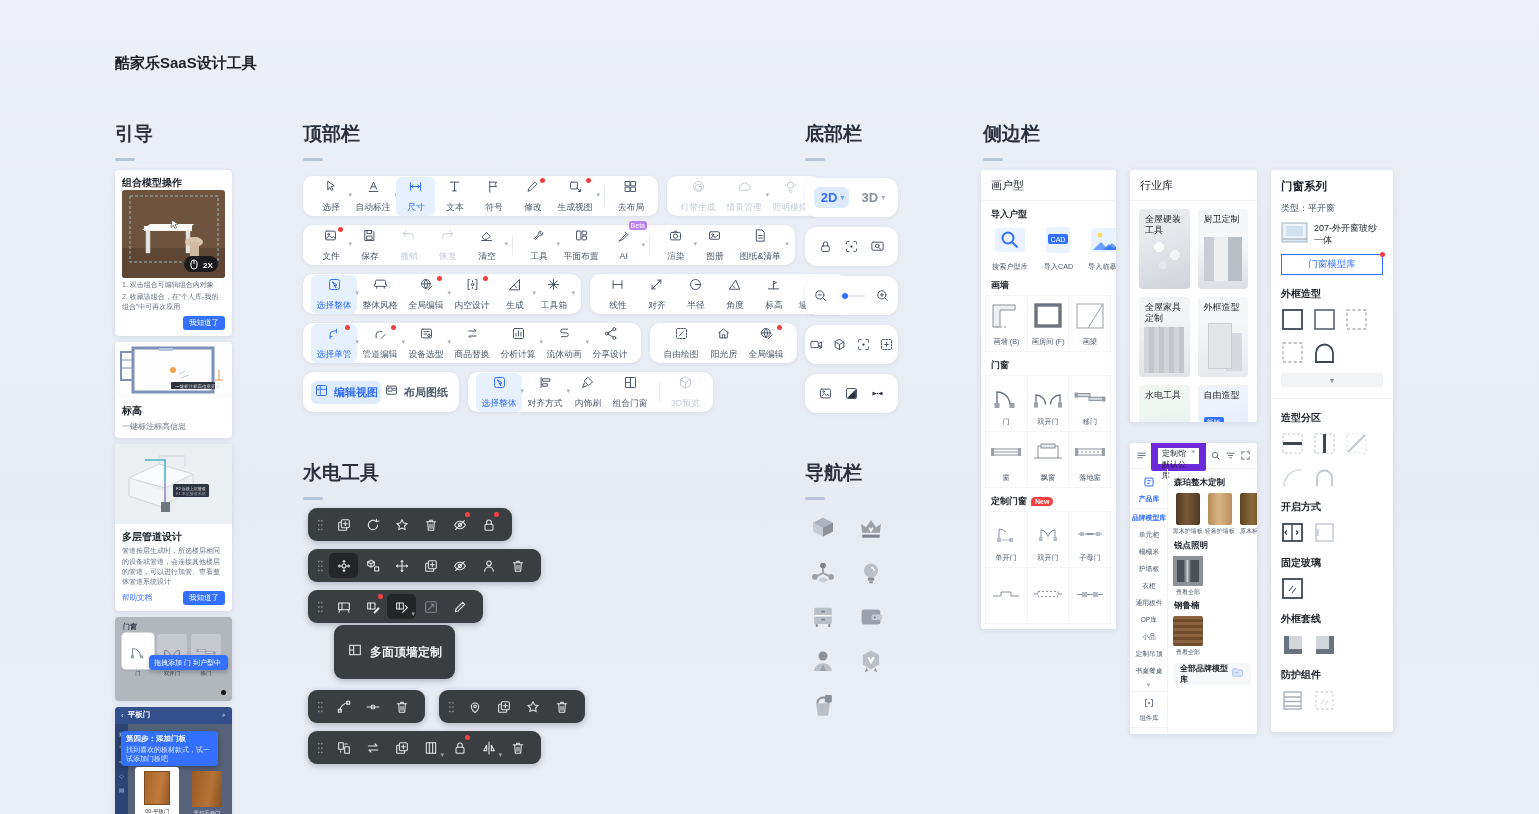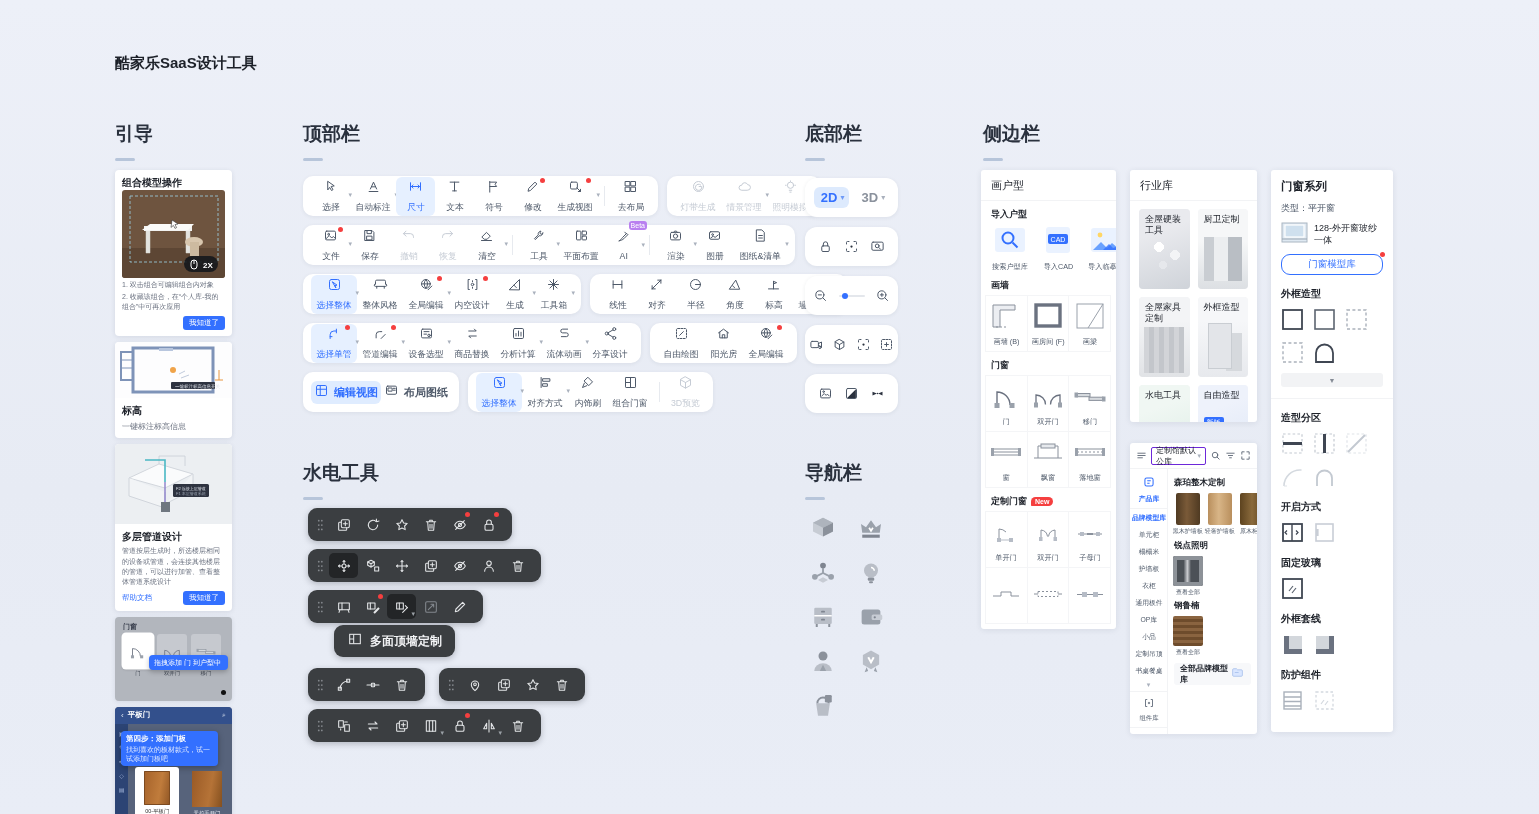--- a/index.html
+++ b/index.html
@@ -39,21 +39,21 @@
        padding:0 9px;box-shadow:0 2px 6px rgba(20,25,35,.25);vertical-align:top}
   .dtb .handle{margin-right:5px}
   .dtb .handle svg{width:7px;height:16px;display:block}
   .dtb-item{width:29px;height:25px;display:flex;align-items:center;justify-content:center;position:relative;border-radius:5px}
   .dtb-item svg{width:16px;height:16px;stroke:#e4e6e8;fill:none;stroke-width:1.6;stroke-linecap:round;stroke-linejoin:round}
   .dtb-item.active{background:#232527}
   .dtb-item.disabled svg{stroke:#82878d}
   .dtb-item .dot{top:0;right:4px}
   .dtb-item .caret{color:#9aa0a6;right:1px;top:16px}
   .dtooltip{background:#3b3e41;border-radius:9px;display:inline-flex;align-items:center;height:24px;
-            padding:4px 13px;box-shadow:0 2px 6px rgba(20,25,35,.25)}
+            padding:15px 13px;box-shadow:0 2px 6px rgba(20,25,35,.25)}
   .dtooltip svg{width:16px;height:16px;stroke:#e4e6e8;fill:none;stroke-width:1.6;margin-right:7px}
   .dtooltip .txt{color:#f2f3f5;font-size:12px;font-weight:600}
   
   .bpill{width:93px;height:39px;background:#fff;border-radius:12px;box-shadow:0 1px 4px rgba(31,41,61,.07);
          display:flex;align-items:center;justify-content:center;margin-bottom:10px}
   .bpill svg{width:15px;height:15px;stroke:#4e5969;fill:none;stroke-width:1.6;stroke-linecap:round;stroke-linejoin:round}
   .bicon{width:26px;display:flex;justify-content:center;position:relative}
   .mode{font-size:13px;font-weight:700;color:#8a919c;border-radius:6px;padding:3px 4px 3px 7px;display:flex;align-items:center}
   .mode .mcaret{font-size:8px;margin-left:3px;color:#aab1bd}
   .mode.active{color:#3370ff;background:#ddeafd}
@@ -97,21 +97,21 @@
   .a-doorwin{background:linear-gradient(180deg,#f6f7f9 30%,#e7e9ed)}
   .a-doorwin::after{content:"";position:absolute;right:16px;bottom:8px;width:22px;height:44px;background:#e3e5e9;border:1px solid #c9cdd2;box-shadow:14px 6px 0 -4px #d6d9dd}
   .a-plumb{background:linear-gradient(160deg,#f0f7f3 30%,#dcece4)}
   .a-plumb::after{content:"";position:absolute;left:8px;bottom:10px;width:44px;height:26px;background:linear-gradient(180deg,#bfe3d2 0 6px,#f2f6f4 6px 26px);transform:skewX(-18deg)}
   .a-free{background:linear-gradient(160deg,#eef2fb 30%,#dde6f6)}
   .a-free::after{content:"";position:absolute;right:8px;bottom:8px;width:42px;height:30px;
      background:radial-gradient(circle 6px at 8px 22px,#6f9bf7 70%,transparent 71%),radial-gradient(circle 7px at 34px 12px,#8fb2f9 70%,transparent 71%),linear-gradient(180deg,#f6f8fd 0 100%);border-radius:4px}
   
   .lib-head{height:25px;display:flex;align-items:center;gap:4px;padding:0 6px;border-bottom:1px solid #f2f3f5}
   .lib-head svg{width:11px;height:11px;stroke:#4e5969;fill:none;stroke-width:1.8;stroke-linecap:round}
-  .lib-sel{flex:1;height:16px;border:1px solid #6d28d9;border-radius:2px;display:flex;align-items:center;
+  .lib-sel{flex:1;height:16px;border:7px solid #6d28d9;border-radius:2px;display:flex;align-items:flex-start;
            padding:0 4px;font-size:8px;color:#1d2129;justify-content:space-between}
   .lib-sel i{font-style:normal;font-size:7px;color:#aab1bd}
   .lib-body{display:flex;height:calc(100% - 25px)}
   .lib-rail{width:37px;border-right:1px solid #f2f3f5;display:flex;flex-direction:column;align-items:center;padding-top:4px}
   .rail-top{display:flex;flex-direction:column;align-items:center;padding:2px 0 4px;border-bottom:1px solid #f2f3f5;width:100%}
   .rail-top svg{width:14px;height:14px;stroke:#3370ff;fill:none;stroke-width:1.8}
   .rail-top .rl{font-size:8px;color:#3370ff;transform:scale(.85);font-weight:700}
   .rail-item{font-size:8px;color:#4e5969;transform:scale(.85);line-height:1;padding:4.5px 0;white-space:nowrap}
   .rail-item.active{color:#3370ff;font-weight:700}
   .rail-caret{font-size:7px;color:#aab1bd;padding:2px 0}
@@ -134,21 +134,21 @@
             padding:0 6px;margin-top:6px}
   .lib-foot .tl{font-size:8px;font-weight:700;color:#1d2129}
   .lib-foot svg{width:15px;height:13px}
   
   .wp{padding:9px 10px}
   .wp-title{font-size:11.5px;font-weight:700;color:#1d2129}
   .wp-type{font-size:9px;color:#4e5969;margin-top:8px}
   .wp-prod{display:flex;gap:6px;margin-top:7px;align-items:flex-start}
   .wp-prod svg{width:27px;height:21px;flex:none}
   .wp-prod .tl{font-size:9px;color:#1d2129;line-height:1.35}
-  .wp-btn{position:relative;margin-top:7px;border:1px solid #3370ff;border-radius:9px;color:#3370ff;
+  .wp-btn{position:relative;margin-top:7px;border:1px solid #3370ff;border-radius:0;color:#3370ff;
           font-size:9.5px;height:19px;display:flex;align-items:center;justify-content:center}
   .wp-btn .dot{top:-3px;right:-3px}
   .wp-sec{font-size:10px;font-weight:700;color:#1d2129;margin:12px 0 7px}
   .shape-row{display:flex;flex-wrap:wrap;gap:9px;row-gap:10px}
   .shp{width:23px;height:23px;box-sizing:border-box;position:relative}
   .shp svg{width:23px;height:23px;display:block}
   .wp-expand{margin-top:9px;height:14px;background:#f2f3f5;border-radius:3px;display:flex;align-items:center;justify-content:center;font-size:7px;color:#868c96}
   .wp-hr{border:none;border-top:1px solid #f2f3f5;margin:11px -10px 0}
   
   .gcard{width:117px;border-radius:4px;overflow:hidden;box-shadow:0 1px 5px rgba(30,42,66,.1);margin-bottom:6px;background:#fff}
@@ -1473,21 +1473,21 @@
   </div>
 <div id="panel-window" class="panel wp" style="left:1271px;top:170px;width:122px;height:562px">
     <div class="wp-title">门窗系列</div>
     <div class="wp-type">类型：平开窗</div>
     <div class="wp-prod">
       <span><svg viewBox="0 0 27 21">
           <rect x="1" y="1" width="25" height="19" fill="#dfe9f2" stroke="#aab6c2"></rect>
           <rect x="4" y="3" width="19" height="12" fill="#cfe0ee" stroke="#fff" stroke-width="1.2"></rect>
           <path d="M1 17h25" stroke="#9aa6b2"></path>
         </svg></span>
-      <span class="tl">128-外开窗玻纱一体</span>
+      <span class="tl">207-外开窗玻纱一体</span>
     </div>
     <div class="wp-btn">
       <span>门窗模型库</span>
       <span class="dot"></span>
     </div>
     <div class="wp-sec">外框造型</div>
     <div class="shape-row">
       <div class="shp">
         <svg viewBox="0 0 23 23">
           <rect x="2" y="2" width="19" height="19" fill="none" stroke="#3f4652" stroke-width="1.8"></rect>

